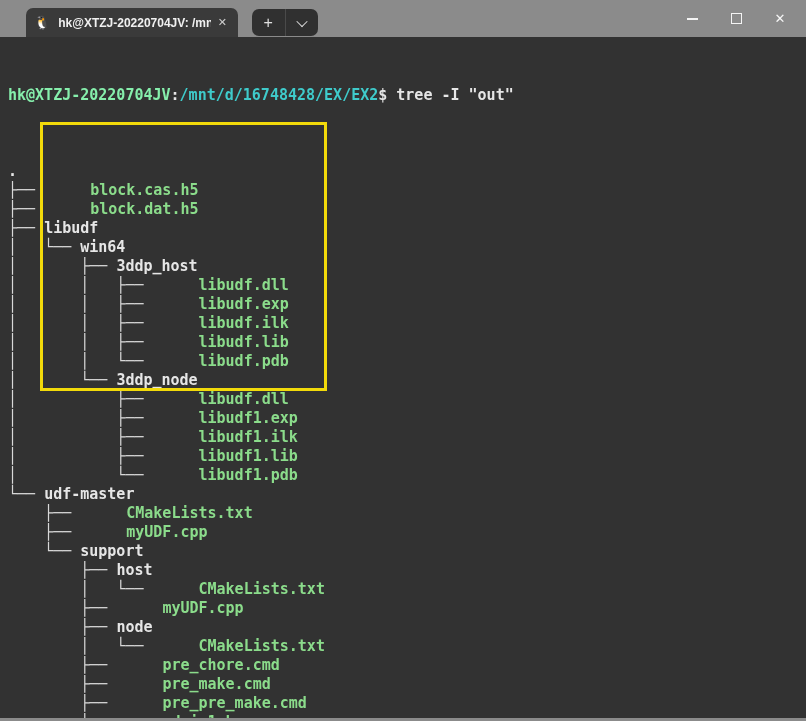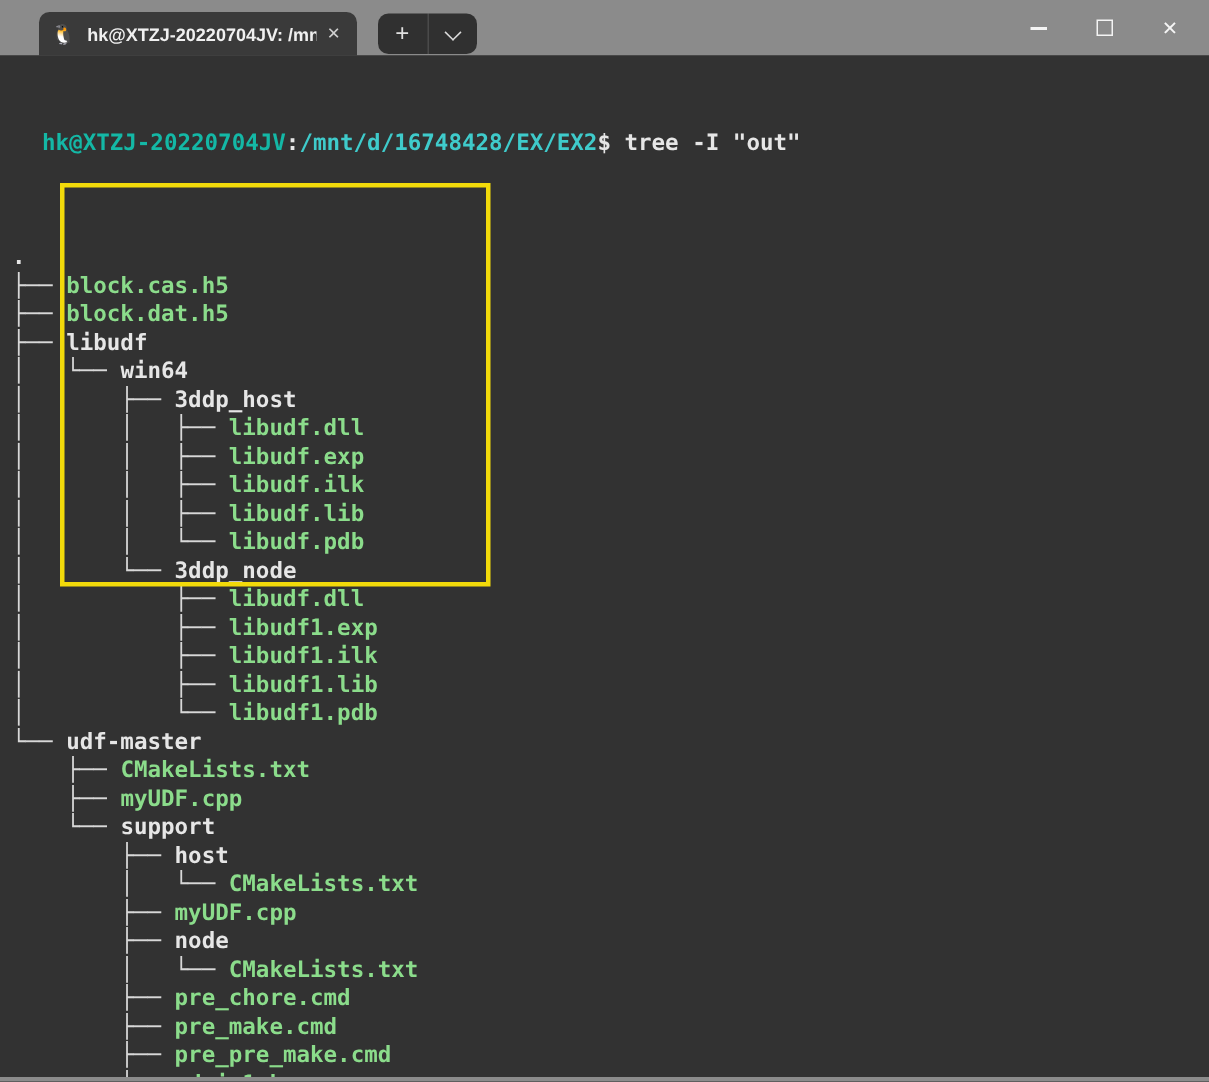--- a/index.html
+++ b/index.html
@@ -48,27 +48,27 @@
   
   .terminal{
     position:absolute;top:37px;left:0;width:806px;height:681px;
     background:#323232;box-sizing:border-box;
     padding:11px 0 0 8px;
     font-family:"DejaVu Sans Mono",monospace;
     font-size:15px;font-weight:bold;line-height:19px;
     color:#E6E6E6;white-space:pre;overflow:hidden;
   }
   .line{height:19px;white-space:pre;}
-  .u{color:#14b8a6;margin-left:20px;}     
+  .u{color:#86efac;}     
   .p{color:#3FCBCB;}     
   .w{color:#E6E6E6;}     
   .cmd{color:#E6E6E6;margin-left:9px;}
   .branch{color:#D8D8D8;}
   .dir{color:#E6E6E6;}
-  .file{color:#8BDC8B;}
+  .file{color:#8BDC8B;margin-left:46px;}
   
   .highlight-rect{
     position:absolute;left:40px;top:122px;width:287px;height:269px;
     border:3px solid #F2DA0A;box-sizing:border-box;pointer-events:none;
   }
   .bottom-strip{
     position:absolute;left:0;bottom:0;width:806px;height:3px;background:#8B8B8B;
   }
 </style>
 </head>

